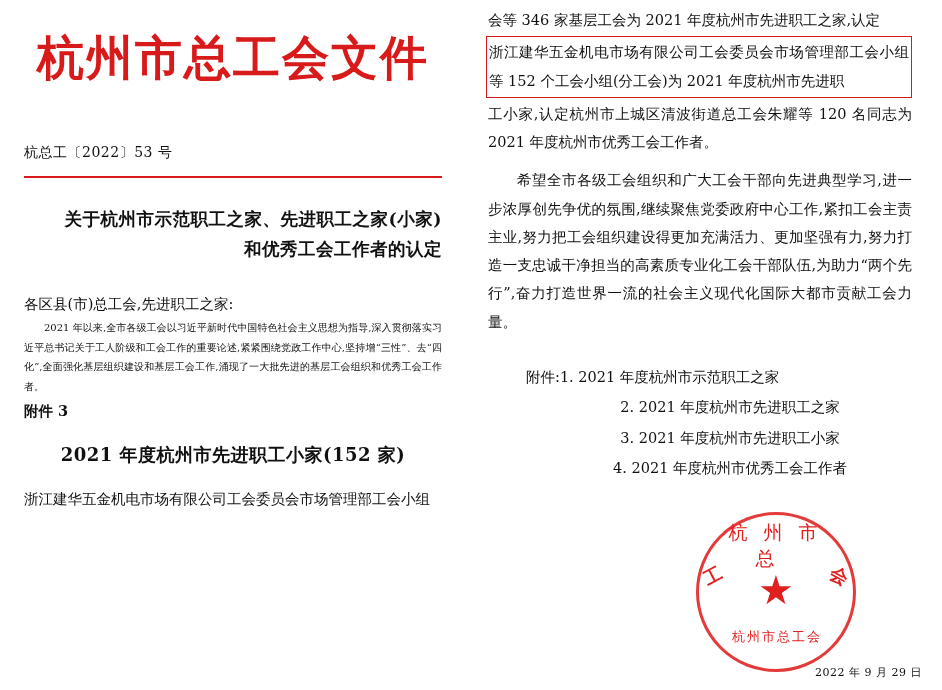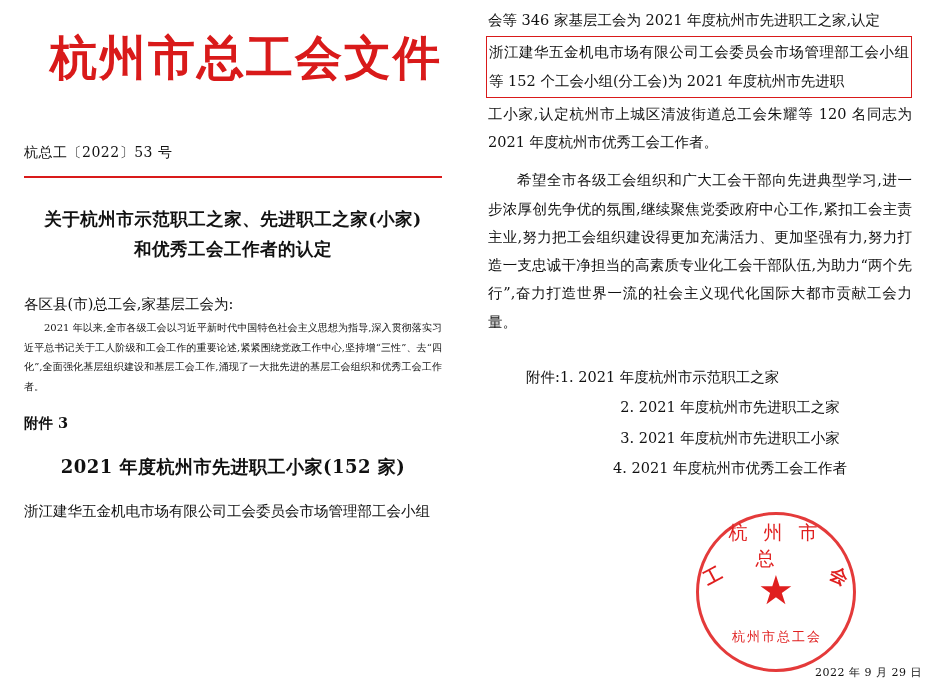--- a/index.html
+++ b/index.html
@@ -40,38 +40,37 @@
     margin-top: 18px;
   }
   .masthead-title {
     color: #d91a1a;
     font-family: "DejaVu Serif", "Liberation Serif", serif;
     font-weight: bold;
     font-size: 47px;
     letter-spacing: 2px;
     line-height: 1.1;
     white-space: nowrap;
-    text-align: right;
   }
   .doc-number {
     text-align: left;
     font-size: 14px;
     margin-top: 60px;
     letter-spacing: 0.5px;
   }
   .red-rule {
     border: none;
     border-top: 2px solid #d91a1a;
     margin: 14px 0 0 0;
     height: 0;
   }
 
   
   .doc-title {
-    text-align: center;
+    text-align: right;
     font-size: 17.5px;
     font-weight: bold;
     line-height: 1.75;
     margin-top: 26px;
     letter-spacing: 0.5px;
   }
   .doc-title div { white-space: nowrap; }
 
   
   .salutation {
@@ -84,21 +83,21 @@
     line-height: 1.95;
     margin: 0;
     text-align: justify;
     text-justify: inter-ideograph;
   }
   p.indent { text-indent: 2em; }
 
   .attach-label {
     font-size: 14.5px;
     font-weight: bold;
-    margin-top: 18px;
+    margin-top: 6px;
   }
   .attach-title {
     text-align: center;
     font-size: 18px;
     font-weight: bold;
     margin-top: 22px;
     letter-spacing: 0.5px;
   }
   .attach-item {
     font-size: 14.5px;
@@ -214,21 +213,21 @@
 
     <div class="doc-number">杭总工〔2022〕53 号</div>
 
     <hr class="red-rule">
 
     <div class="doc-title">
       <div>关于杭州市示范职工之家、先进职工之家(小家)</div>
       <div>和优秀工会工作者的认定</div>
     </div>
 
-    <div class="salutation">各区县(市)总工会,家基层工会为:</div>
+    <div class="salutation">各区县(市)总工会,先进职工之家:</div>
 
     <p class="body indent">2021 年以来,全市各级工会以习近平新时代中国特色社会主义思想为指导,深入贯彻落实习近平总书记关于工人阶级和工会工作的重要论述,紧紧围绕党政工作中心,坚持增“三性”、去“四化”,全面强化基层组织建设和基层工会工作,涌现了一大批先进的基层工会组织和优秀工会工作者。</p>
 
     <div class="attach-label">附件 3</div>
 
     <div class="attach-title">2021 年度杭州市先进职工小家(152 家)</div>
 
     <div class="attach-item">浙江建华五金机电市场有限公司工会委员会市场管理部工会小组</div>
   </div>
 

